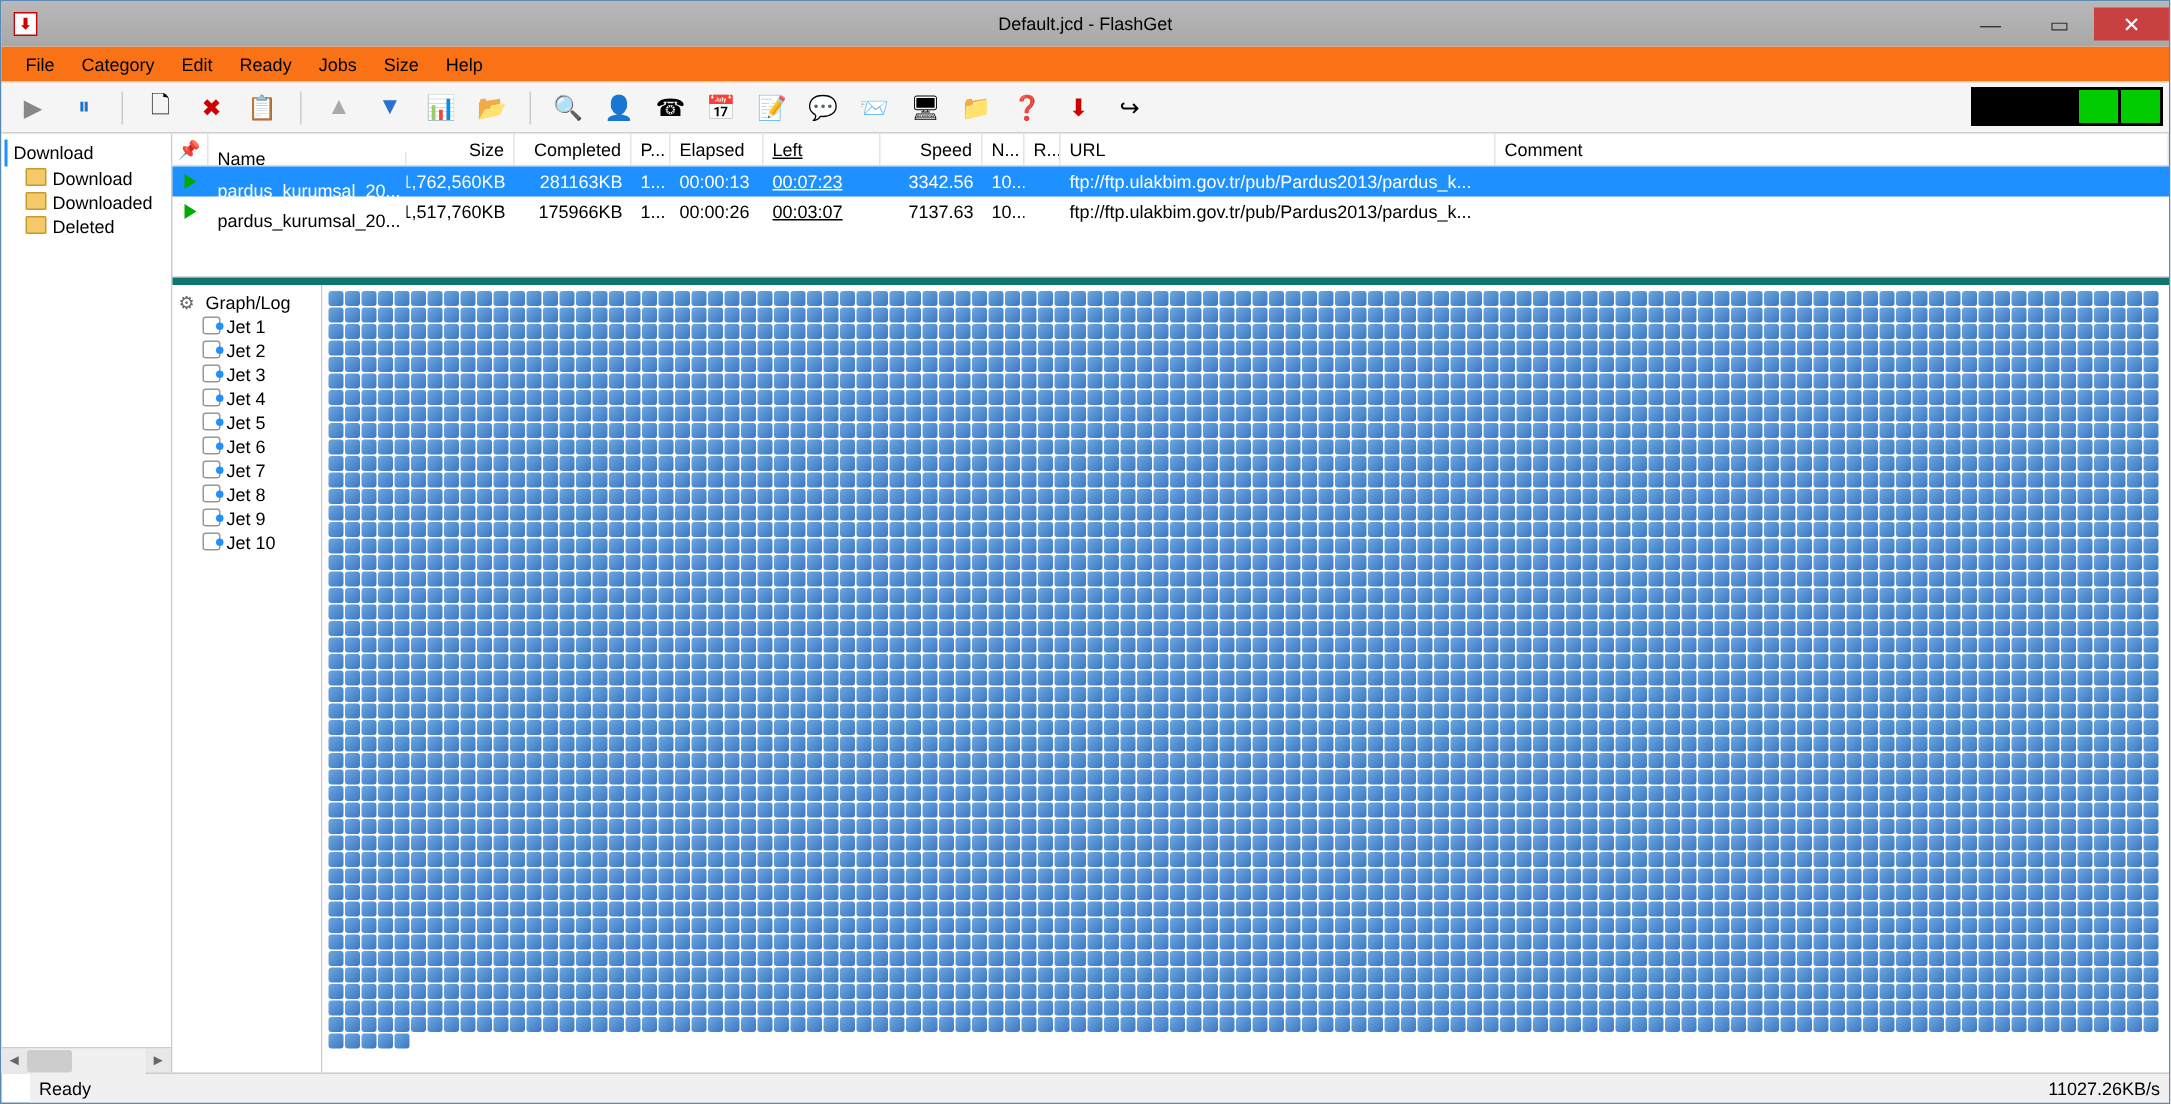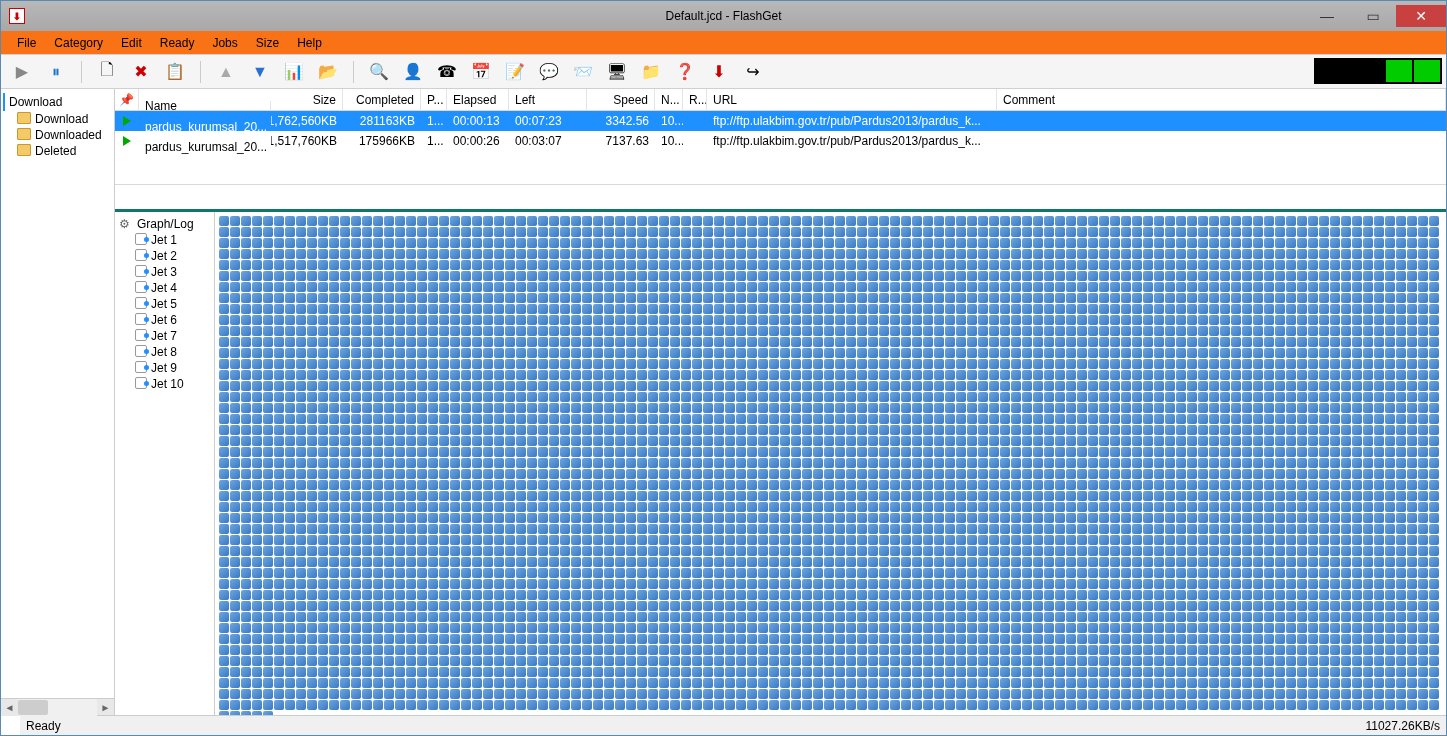--- a/index.html
+++ b/index.html
@@ -32,32 +32,32 @@
 .main { flex: 1; display: flex; flex-direction: column; min-width: 0; }
 .list { height: 96px; border-bottom: 1px solid #d9d9d9; display: flex; flex-direction: column; }
 .list-header { height: 22px; display: flex; border-bottom: 1px solid #d9d9d9; background: #fff; }
 .col { border-right: 1px solid #e4e4e4; padding: 3px 6px; overflow: hidden; white-space: nowrap; text-overflow: ellipsis; display: flex; align-items: center; }
 .col.pin { width: 24px; justify-content: center; }
 .col.name { width: 132px; margin-top: 12px; }
 .col.size { width: 72px; justify-content: flex-end; }
 .col.comp { width: 78px; justify-content: flex-end; }
 .col.p { width: 26px; }
 .col.elapsed { width: 62px; }
-.col.left { width: 78px; }
+.col.left { width: 78px; text-decoration: underline; }
 .col.speed { width: 68px; justify-content: flex-end; }
 .col.n { width: 28px; }
 .col.r { width: 24px; }
 .col.url { width: 290px; }
 .col.comment { flex: 1; }
 .list-row { height: 20px; display: flex; align-items: center; }
 .list-row.selected { background: #1e90ff; color: #fff; }
 .list-row .col { border-right: none; }
 .row-icon { width: 12px; height: 12px; display: inline-block; margin-right: 4px; position: relative; }
 .row-icon::before { content: ""; position: absolute; width: 0; height: 0; border-left: 8px solid #0a0; border-top: 5px solid transparent; border-bottom: 5px solid transparent; top: 1px; left: 2px; }
-.lower { flex: 1; display: flex; min-height: 0; border-top: 3px solid #0f766e; margin-top: 24px; }
+.lower { flex: 1; display: flex; min-height: 0; border-top: 5px solid #0f766e; }
 .jet-panel { width: 100px; border-right: 1px solid #ccc; padding: 4px 2px; background: #fff; overflow: hidden; }
 .jet-root { display: flex; align-items: center; gap: 4px; padding: 1px 2px; white-space: nowrap; }
 .jet-item { display: flex; align-items: flex-start; gap: 4px; padding: 1px 0 1px 18px; white-space: nowrap; }
 .jet-icon { width: 12px; height: 12px; display: inline-block; background: #fff; border: 1px solid #999; border-radius: 2px; position: relative; }
 .jet-icon::after { content: ""; position: absolute; right: -3px; top: 3px; width: 5px; height: 5px; background: #1e90ff; border-radius: 50%; }
 .graph-icon { width: 14px; height: 14px; display: inline-block; position: relative; }
 .graph-icon::before { content: "⚙"; font-size: 12px; color: #666; position: absolute; }
 .blocks-wrap { flex: 1; overflow-y: scroll; padding: 4px; background: #fff; }
 .blocks { line-height: 0; }
 .block { display: inline-block; width: 10px; height: 10px; margin: 0 1px 1px 0; background: linear-gradient(135deg, #6ea8e0, #3a77c2); border-radius: 2px; }

